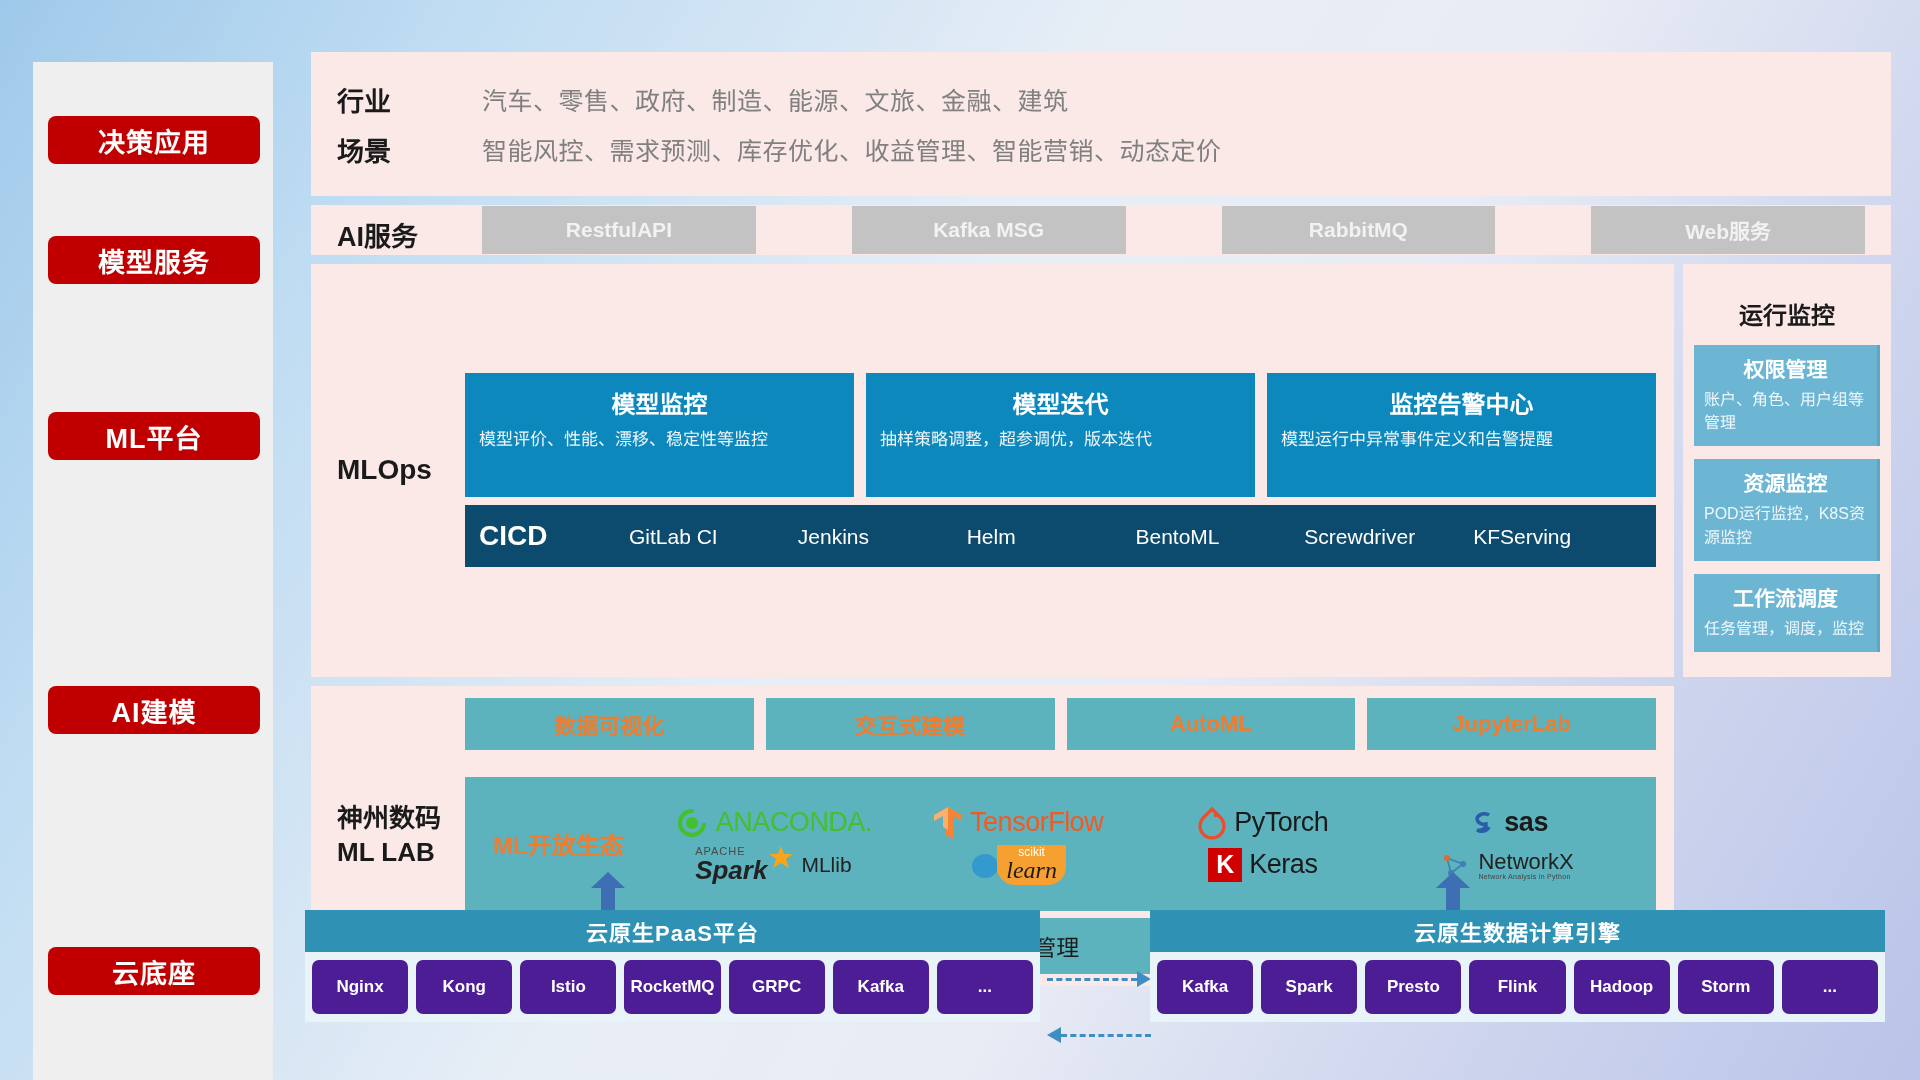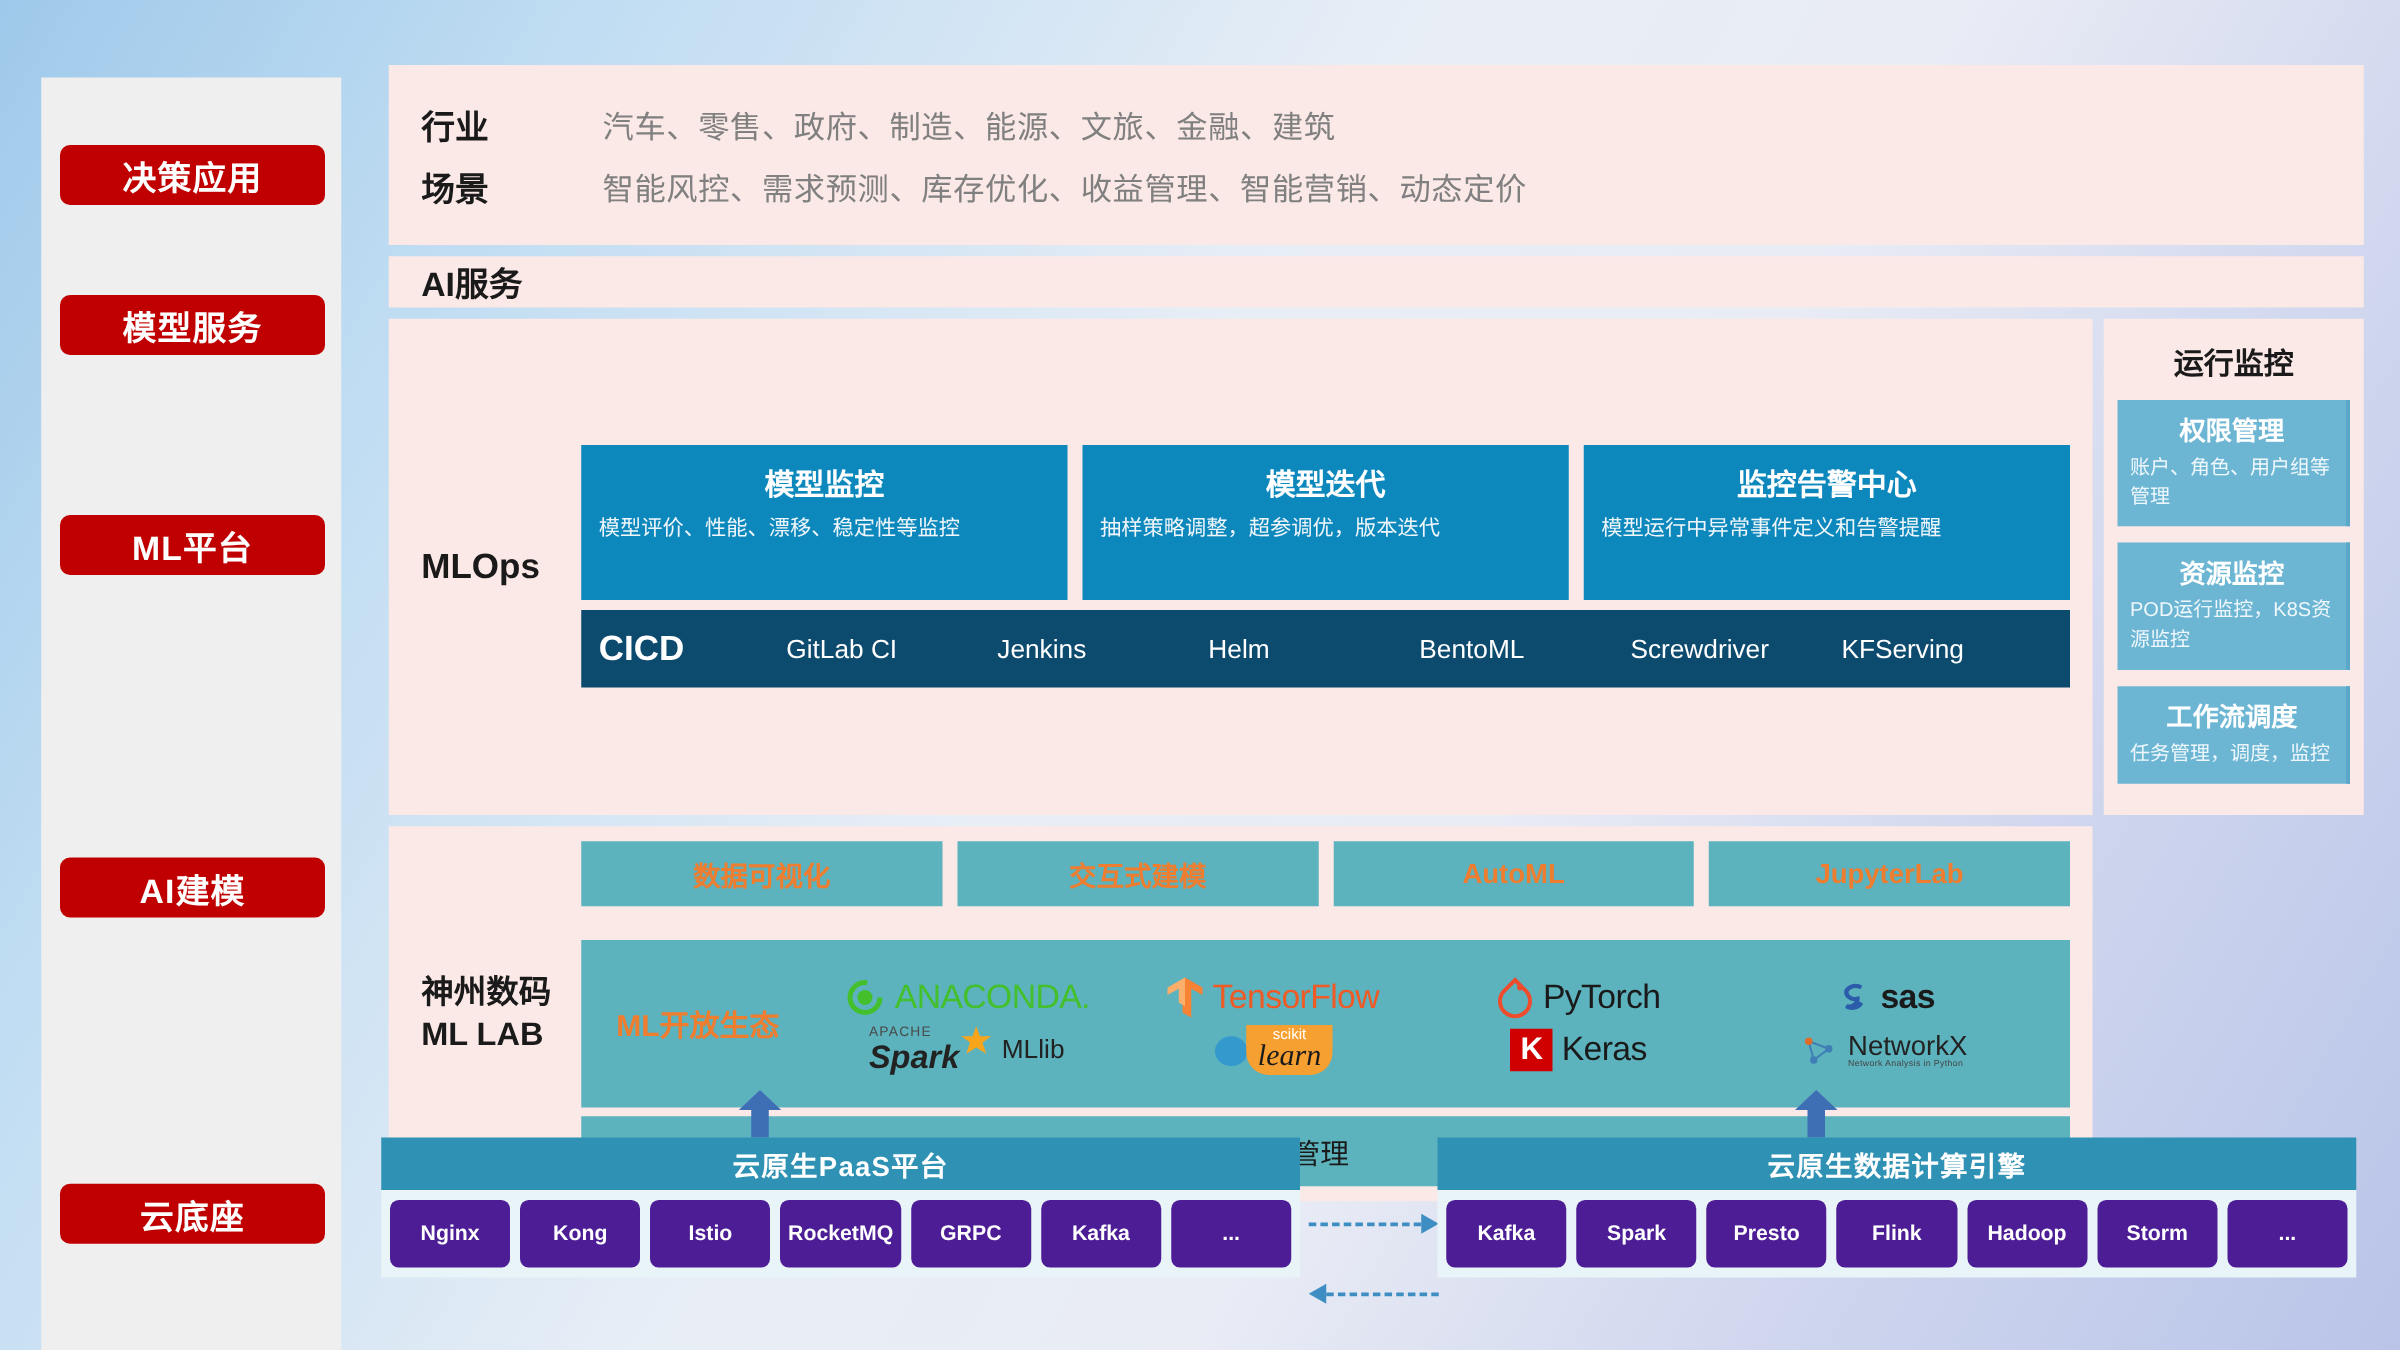--- a/index.html
+++ b/index.html
@@ -142,21 +142,21 @@
 
   
   .monitor-col {
     width: 208px; flex: 0 0 208px;
     background: #fbe9e7;
     padding: 10px 11px 12px 11px;
   }
   .monitor-title {
     text-align: center;
     font-size: 24px; font-weight: bold; color: #1a1a1a;
-    margin: 6px 0 14px 0;
+    margin: 22px 0 14px 0;
   }
   .mcard {
     background: #6cb6d4;
     margin-bottom: 13px;
     padding: 8px 10px 12px 10px;
     border-right: 3px solid #5aa7c8;
   }
   .mcard-title {
     color: #ffffff; font-size: 21px; font-weight: bold;
     text-align: center; margin-bottom: 5px;
@@ -315,20 +315,26 @@
         <div class="apptext">汽车、零售、政府、制造、能源、文旅、金融、建筑</div>
       </div>
       <div class="appline">
         <div class="applabel">场景</div>
         <div class="apptext">智能风控、需求预测、库存优化、收益管理、智能营销、动态定价</div>
       </div>
     </div>
 
     <div class="band band-svc">
       <div class="svclabel">AI服务</div>
+      <div class="svcrow">
+        <div class="svcbox">RestfulAPI</div>
+        <div class="svcbox">Kafka MSG</div>
+        <div class="svcbox">RabbitMQ</div>
+        <div class="svcbox">Web服务</div>
+      </div>
     </div>
 
     <div class="row3">
       <div class="band-mlops">
         <div class="mlopslabel">MLOps</div>
         <div class="mlopsright">
           <div class="mlopscards">
             <div class="mlcard">
               <div class="mlcard-title">模型监控</div>
               <div class="mlcard-desc">模型评价、性能、漂移、稳定性等监控</div>

